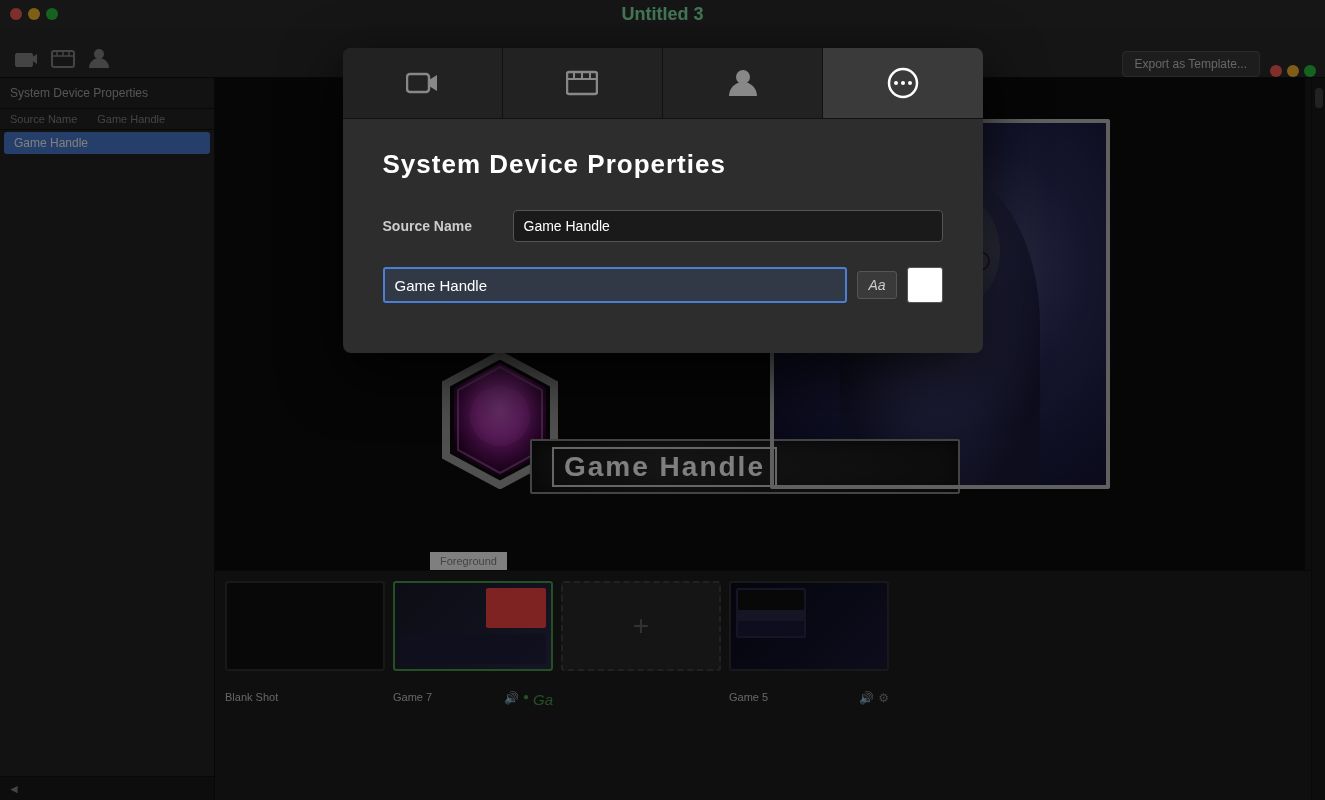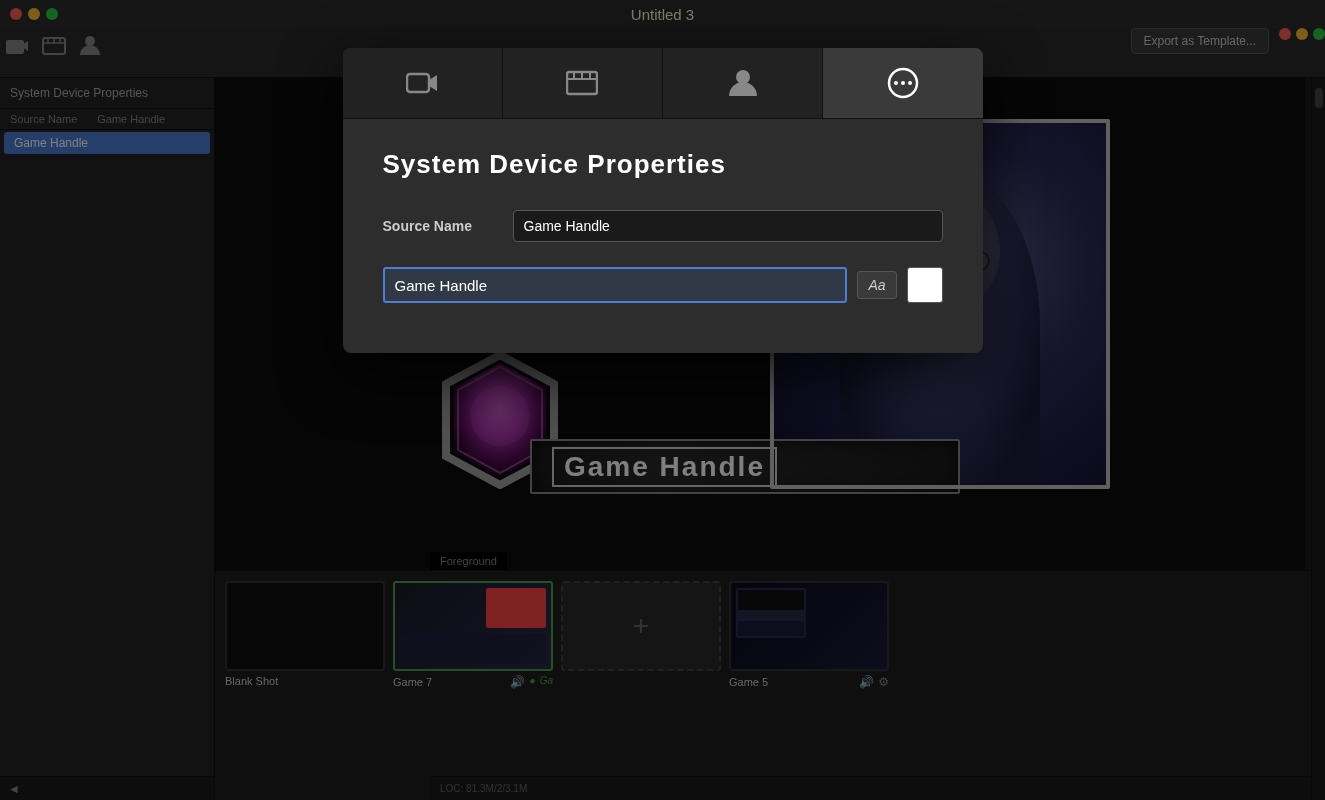--- a/index.html
+++ b/index.html
@@ -17,22 +17,23 @@
       position: absolute;
       top: 0; left: 0; right: 0;
       height: 28px;
       background: #2d2d2d;
       display: flex;
       align-items: center;
       justify-content: center;
       z-index: 100;
     }
     .title-bar-title {
-      color: #fef9c3;
-      font-size: 15px;
+      color: #86efac;
+      font-size: 18px;
+      font-weight: bold;
     }
     .window-controls {
       position: absolute;
       left: 10px;
       display: flex;
       gap: 6px;
       align-items: center;
     }
     .wc-btn {
       width: 12px; height: 12px;
@@ -44,22 +45,22 @@
     .wc-min { background: #febc2e; }
     .wc-max { background: #28c840; }
 
     
     .top-toolbar {
       position: absolute;
       top: 28px; left: 0; right: 0;
       height: 50px;
       background: #2a2a2a;
       display: flex;
-      align-items: flex-start;
-      padding: 0 0;
+      align-items: flex-end;
+      padding: 0 9px;
       border-bottom: 1px solid #111;
       z-index: 50;
     }
     .toolbar-btn {
       width: 36px; height: 36px;
       background: none;
       border: none;
       color: #aaa;
       cursor: pointer;
       display: flex;
@@ -262,25 +263,25 @@
       height: 90px;
       background: #0d0d0d;
       border-radius: 3px;
       border: 2px solid #333;
       overflow: hidden;
       cursor: pointer;
       position: relative;
     }
     .thumb-preview.selected { border-color: #4a9f4a; }
     .thumb-label {
-      margin-top: 4px;
+      margin-top: 20px;
       color: #ccc;
       font-size: 11px;
       display: flex;
-      align-items: center;
+      align-items: flex-start;
       justify-content: space-between;
     }
 
     
     .thumb-blank { background: #111; }
     .thumb-game2 {
       background: linear-gradient(135deg, #1a1a2a, #2a2a4a);
     }
     .thumb-game2-inner {
       position: absolute;
@@ -462,21 +463,21 @@
       margin-top: 10px;
     }
 
     
     .section-label {
       position: absolute;
       bottom: 230px; left: 215px;
       color: #888;
       font-size: 11px;
       padding: 3px 10px;
-      background: #000000;
+      background: #ffffff;
     }
 
     .status-bar {
       position: absolute;
       bottom: 0; left: 0;
       width: 215px;
       height: 24px;
       background: #1a1a1a;
       border-top: 1px solid #111;
       display: flex;
@@ -624,21 +625,21 @@
     <div class="thumb-item">
       <div class="thumb-preview thumb-game2 selected">
         <div class="thumb-game2-inner"></div>
         <div style="position:absolute;bottom:5px;left:5px;right:5px;height:30px;background:rgba(30,30,60,0.8);border-radius:2px;"></div>
       </div>
       <div class="thumb-label">
         <span>Game 7</span>
         <div class="thumb-icons">
           <span class="vol-icon">🔊</span>
           <span style="color:#4a9f4a;font-size:10px;">●</span>
-          <span style="color:#4a9f4a;font-size:10px;font-style:italic;">Ga</span>
+          <span style="color:#4a9f4a;font-size:15px;font-style:italic;">Ga</span>
         </div>
       </div>
     </div>
 
     <div class="add-btn">
       <span>+</span>
     </div>
 
     <div class="thumb-item" style="position:relative;">
       <div class="thumb-preview thumb-game1">
@@ -651,23 +652,20 @@
         <span>Game 5</span>
         <div class="thumb-icons">
           <span class="vol-icon">🔊</span>
           <span class="settings-icon">⚙</span>
         </div>
       </div>
     </div>
 
   </div>
 
-  <div class="strip-footer">
-    <span>LOC: 81.3M/2/3.1M</span>
-  </div>
 
 </div>
 
 <div class="right-scroll">
   <div class="scroll-thumb"></div>
 </div>
 
 <div class="modal-overlay">
   <div class="modal">
 

